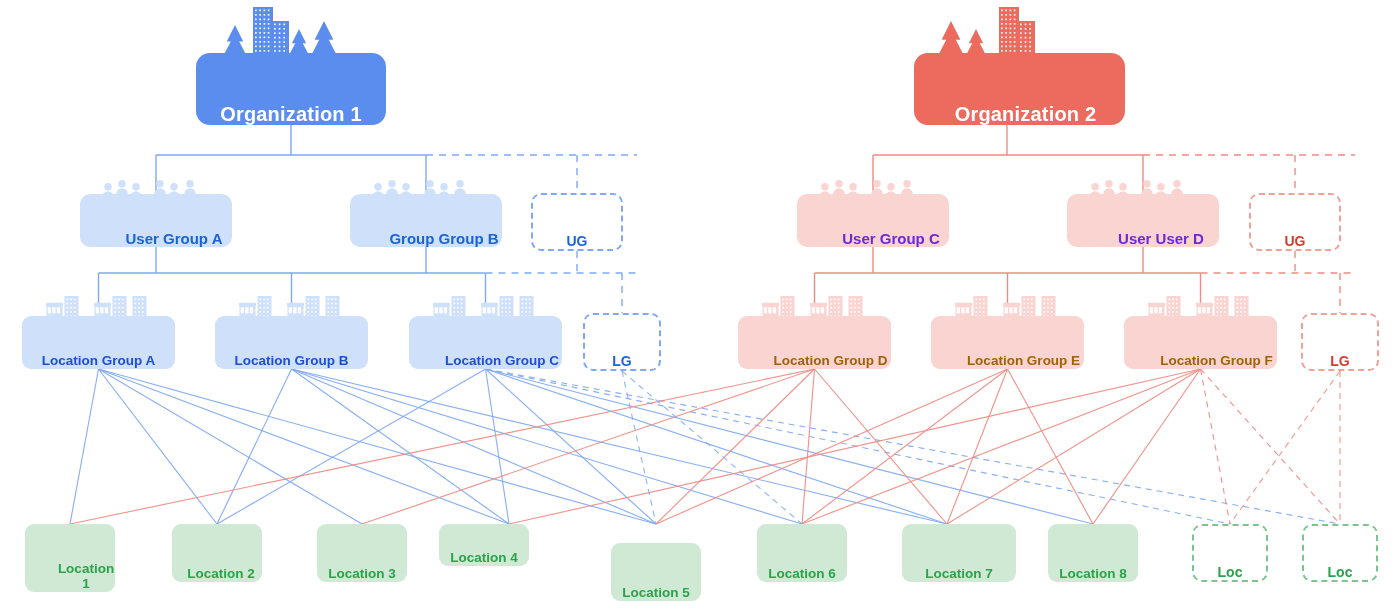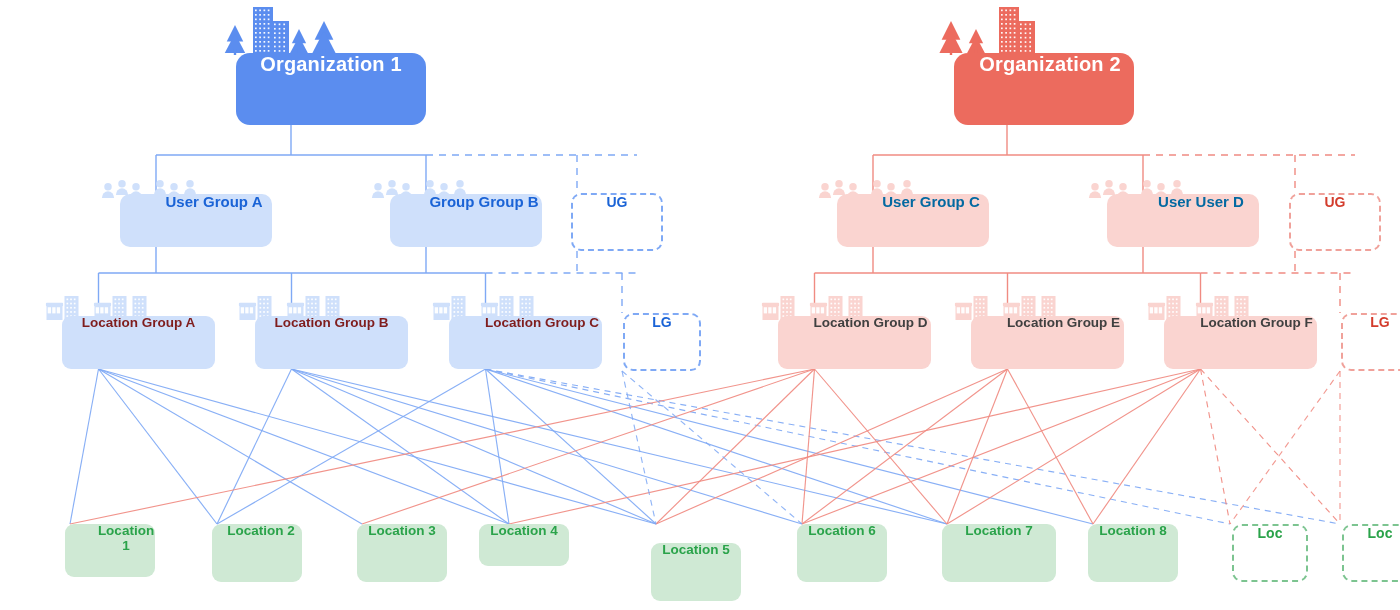--- a/index.html
+++ b/index.html
@@ -1,28 +1,28 @@
 <!DOCTYPE html>
 <html><head>
 <meta charset="utf-8">
 <style>
   html,body{margin:0;padding:0;background:#ffffff;}
   body{width:1400px;height:610px;overflow:hidden;font-family:"Liberation Sans",sans-serif;}
   #stage{position:relative;width:1400px;height:610px;background:#fff;}
   svg#canvas{position:absolute;left:0;top:0;width:1400px;height:610px;}
-  .node{position:absolute;box-sizing:border-box;display:flex;align-items:flex-start;justify-content:center;text-align:center;line-height:1.1;margin-left:40px;}
+  .node{position:absolute;box-sizing:border-box;display:flex;align-items:flex-end;justify-content:center;text-align:center;line-height:1.1;}
   .org{border-radius:14px;color:#ffffff;font-size:20px;font-weight:600;letter-spacing:.2px;}
   .org.blue{background:#5b8def;}
   .org.red{background:#ec6b5e;}
   .grp{border-radius:10px;font-size:15px;font-weight:700;padding-left:36px;}
   .grp.blue{background:#cfe0fb;color:#1a63d6;}
-  .grp.red{background:#fad4d0;color:#0369a1;}
+  .grp.red{background:#fad4d0;color:#6d28d9;}
   .lgrp{border-radius:9px;font-size:13.5px;font-weight:700;}
-  .lgrp.blue{background:#cfe0fb;color:#7f1d1d;}
-  .lgrp.red{background:#fad4d0;color:#404040;padding-left:32px;}
+  .lgrp.blue{background:#cfe0fb;color:#1d4ed8;}
+  .lgrp.red{background:#fad4d0;color:#a16207;padding-left:32px;}
   .loc{border-radius:9px;background:#cfe9d4;color:#2aa34a;font-size:13.5px;font-weight:700;}
   .ghost{border-radius:10px;background:transparent;border:2px dashed #7fa9f5;color:#1a63d6;font-size:14px;font-weight:700;}
   .ghost.red{border-color:#f0a19a;color:#d33c2c;}
   .ghost.green{border-color:#7cc490;color:#2aa34a;border-width:2px;border-style:dashed;}
 </style>
 </head>
 <body>
 
 <div id="stage">
 
@@ -659,21 +659,21 @@
           <rect x="1243.8333333333333" y="311.1" width="1.7" height="1.7" fill="#fff" opacity="0.95"></rect>
           <rect x="1243.8333333333333" y="315.3" width="1.7" height="1.7" fill="#fff" opacity="0.95"></rect>
         </g>
       </g>
   </svg>
 
   <div id="nodes">
       <div class="node org blue" style="left: 196px; top: 53px; width: 190px; height: 72px;">
         <span>Organization 1</span>
       </div>
-      <div class="node org red" style="left: 914px; top: 53px; width: 180px; height: 72px; padding-left: 12px;">
+      <div class="node org red" style="left: 914px; top: 53px; width: 211px; height: 72px; padding-left: 12px;">
         <span>Organization 2</span>
       </div>
       <div class="node grp blue" style="left: 80px; top: 194px; width: 152px; height: 53px;">
         <span>User Group A</span>
       </div>
       <div class="node grp blue" style="left: 350px; top: 194px; width: 152px; height: 53px;">
         <span>Group Group B</span>
       </div>
       <div class="node grp red" style="left: 797px; top: 194px; width: 152px; height: 53px;">
         <span>User Group C</span>
@@ -704,21 +704,21 @@
       </div>
       <div class="node lgrp red" style="left: 1124px; top: 316px; width: 153px; height: 53px;">
         <span>Location Group F</span>
       </div>
       <div class="node ghost " style="left: 583px; top: 313px; width: 78px; height: 58px;">
         <span>LG</span>
       </div>
       <div class="node ghost red" style="left: 1301px; top: 313px; width: 78px; height: 58px;">
         <span>LG</span>
       </div>
-      <div class="node loc" style="left: 25px; top: 524px; width: 90px; height: 53px; padding-left: 32px;">
+      <div class="node loc" style="left: 25px; top: 524px; width: 90px; height: 68px; padding-left: 32px;">
         <span>Location 1</span>
       </div>
       <div class="node loc" style="left: 172px; top: 524px; width: 90px; height: 58px; padding-left: 8px;">
         <span>Location 2</span>
       </div>
       <div class="node loc" style="left: 317px; top: 524px; width: 90px; height: 58px;">
         <span>Location 3</span>
       </div>
       <div class="node loc" style="left: 439px; top: 524px; width: 90px; height: 42px;">
         <span>Location 4</span>

